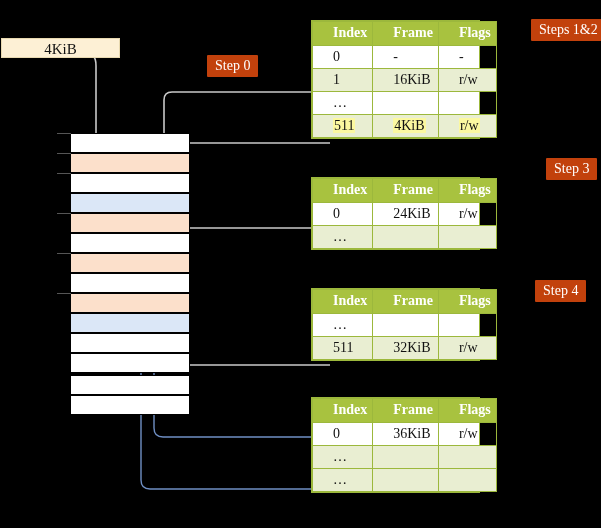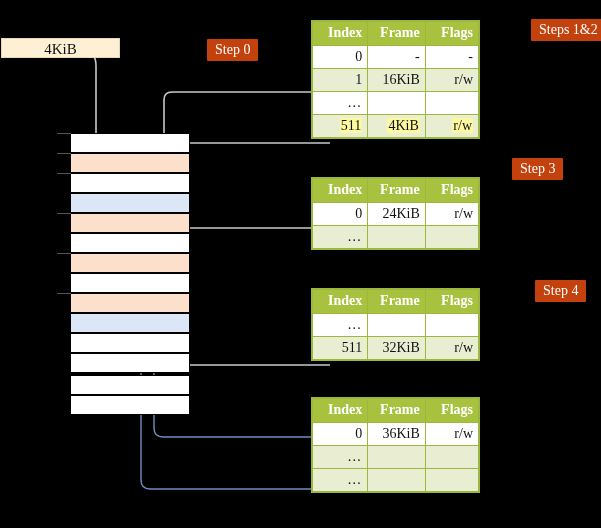--- a/index.html
+++ b/index.html
@@ -60,25 +60,25 @@
     position:absolute;
     border:1px solid #9cb83c;
     box-sizing:border-box;
     background:#ffffff;
     border-collapse:collapse;
   }
   .ptable table{border-collapse:collapse;width:100%;}
   .ptable td,.ptable th{
     border:1px solid #9cb83c;
     font-size:14px;
-    padding:1px 5px 2px 5px;
+    padding:1px 5px 2px 20px;
     height:23px;
     box-sizing:border-box;
     color:#111;
-    text-align:right;
+    text-align:left;
     font-weight:normal;
     vertical-align:middle;
     white-space:nowrap;
     font-family:Liberation Serif, serif;
   }
   .ptable th{
     background:#a8c23f;
     color:#ffffff;
     font-weight:bold;
     height:24px;
@@ -121,23 +121,23 @@
 
     <path d="M330,365 L172,365 Q163,365 163,356 L163,300" fill="none" stroke="#c9c9c9" stroke-width="1.6" marker-end="url(#ga-up)"></path>
 
     <path d="M330,437 L163,437 Q154,437 154,428 L154,328" fill="none" stroke="#6f8fc4" stroke-width="1.4" marker-end="url(#ba-up)"></path>
 
     <path d="M330,489 L150,489 Q141,489 141,480 L141,427 L141,210" fill="none" stroke="#6f8fc4" stroke-width="1.4" marker-end="url(#ba-up)"></path>
   </svg>
 
   <div class="req-box" style="left:1px;top:38px;width:119px;height:20px;">4KiB</div>
 
-  <div class="step-pill" style="left:189px;top:39px;">Step 0</div>
+  <div class="step-pill" style="left:189px;top:55px;">Step 0</div>
   <div class="step-pill" style="left:513px;top:19px;">Steps 1&amp;2</div>
-  <div class="step-pill" style="left:494px;top:158px;">Step 3</div>
+  <div class="step-pill" style="left:528px;top:158px;">Step 3</div>
   <div class="step-pill" style="left:517px;top:280px;">Step 4</div>
 
   <div id="memcol">
     <div class="mem-row" style="top:0px;">
         <span class="tick" style="top:-1px;"></span>
       </div>
     <div class="mem-row alloc" style="top:20px;">
         <span class="tick" style="top:-1px;"></span>
       </div>
     <div class="mem-row" style="top:40px;">

